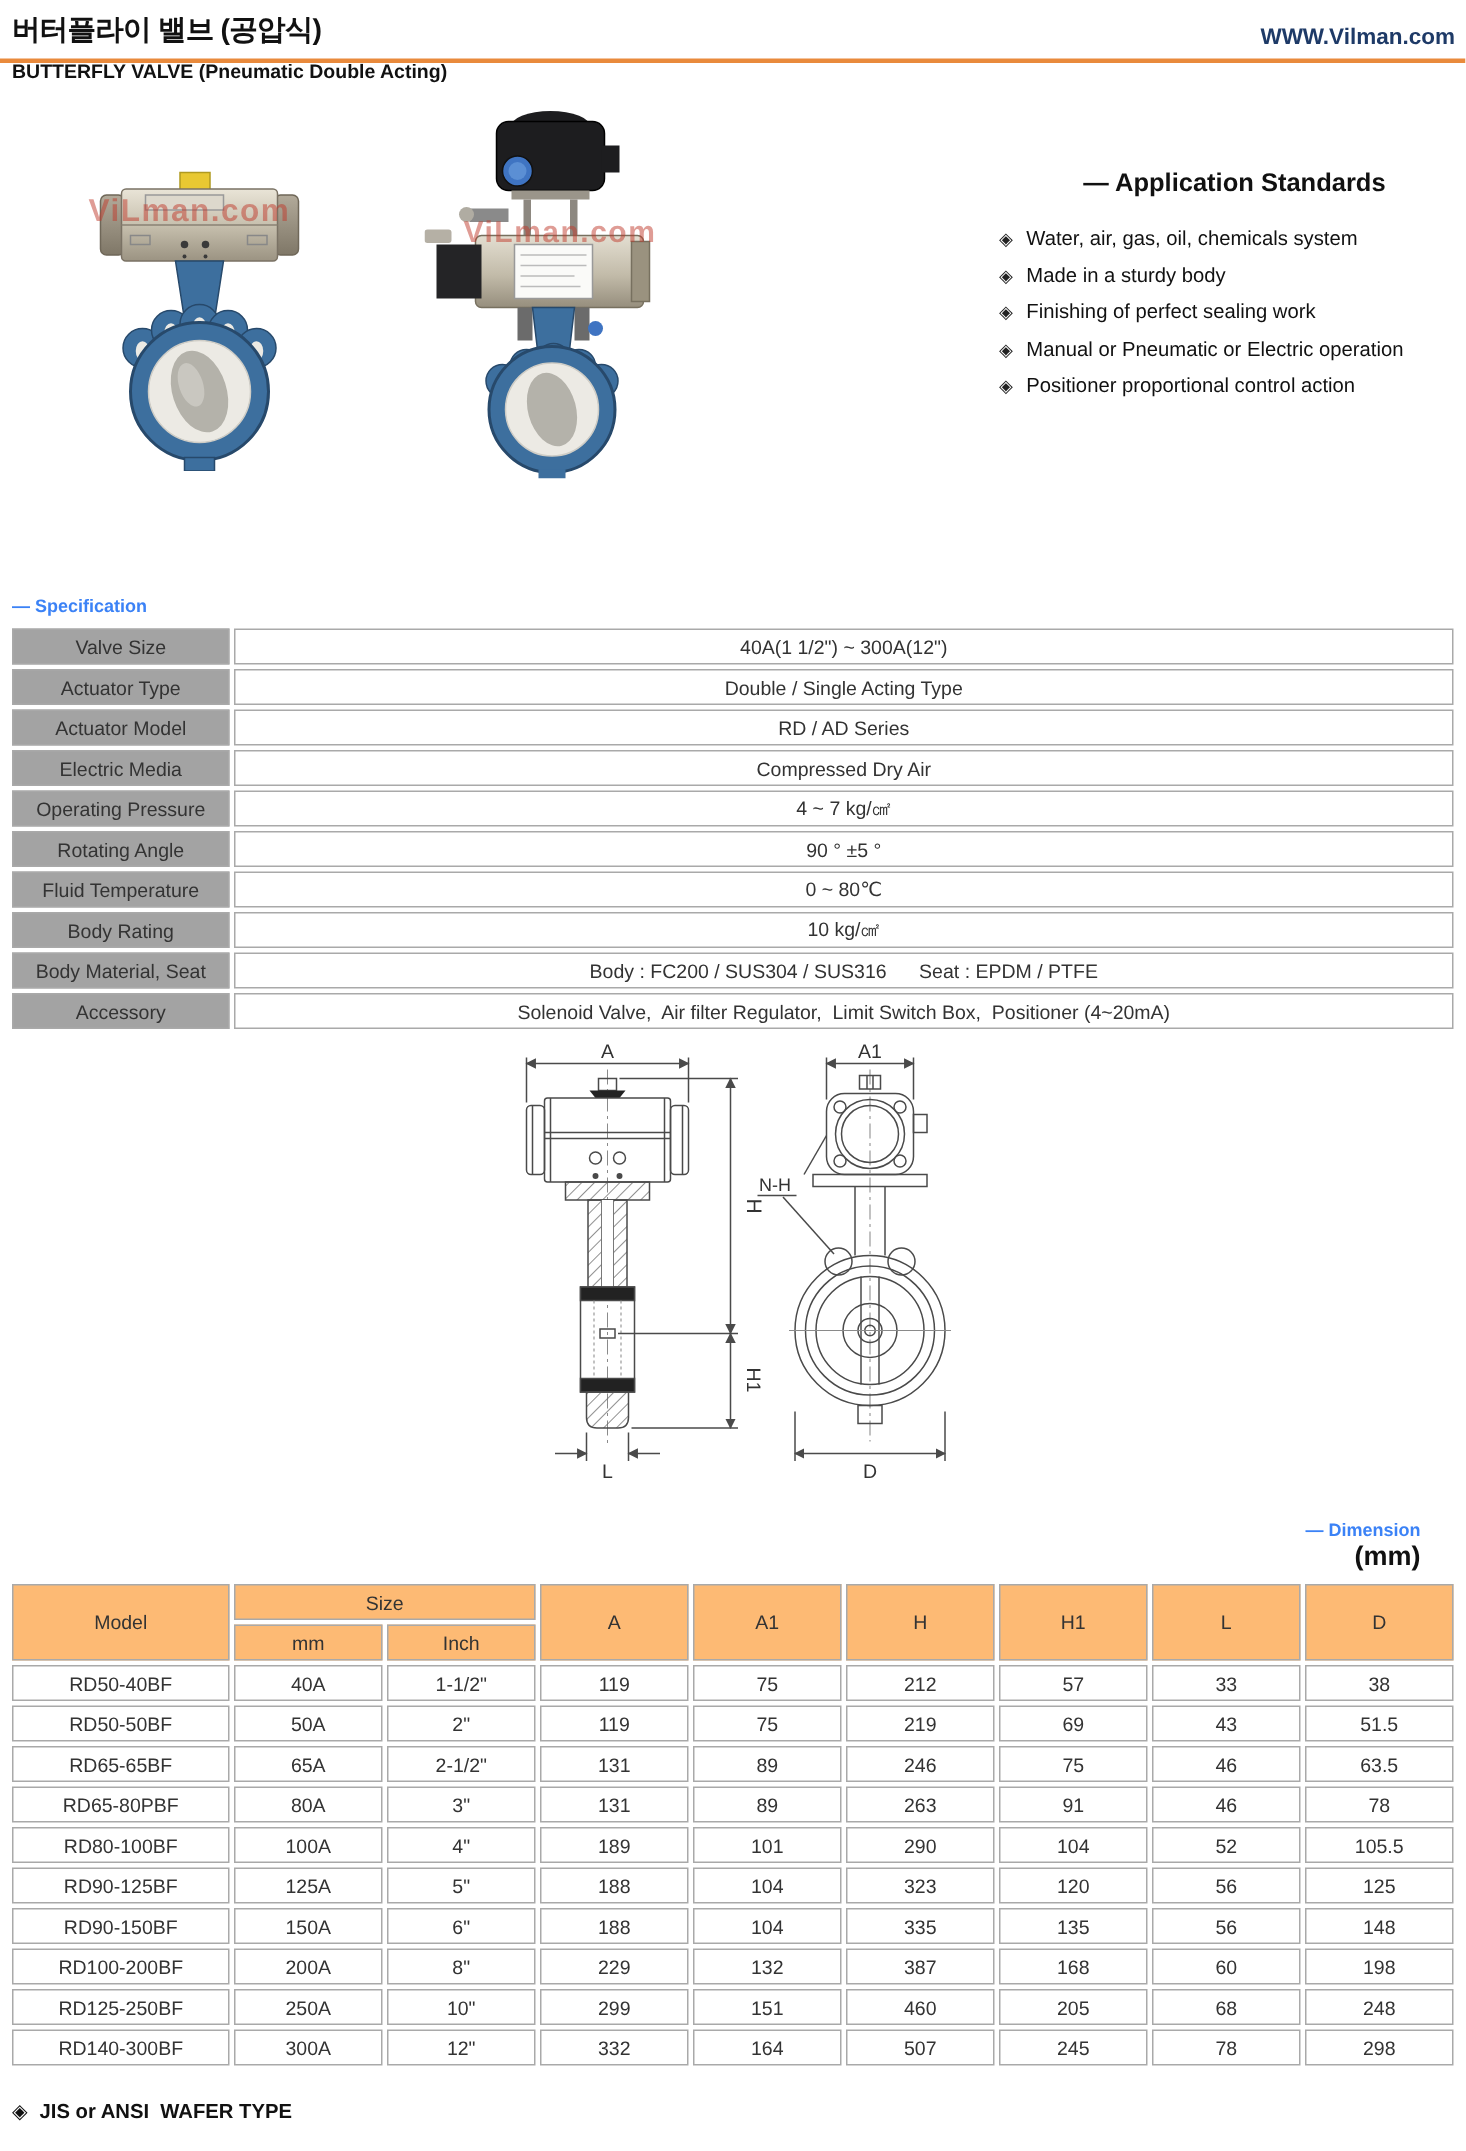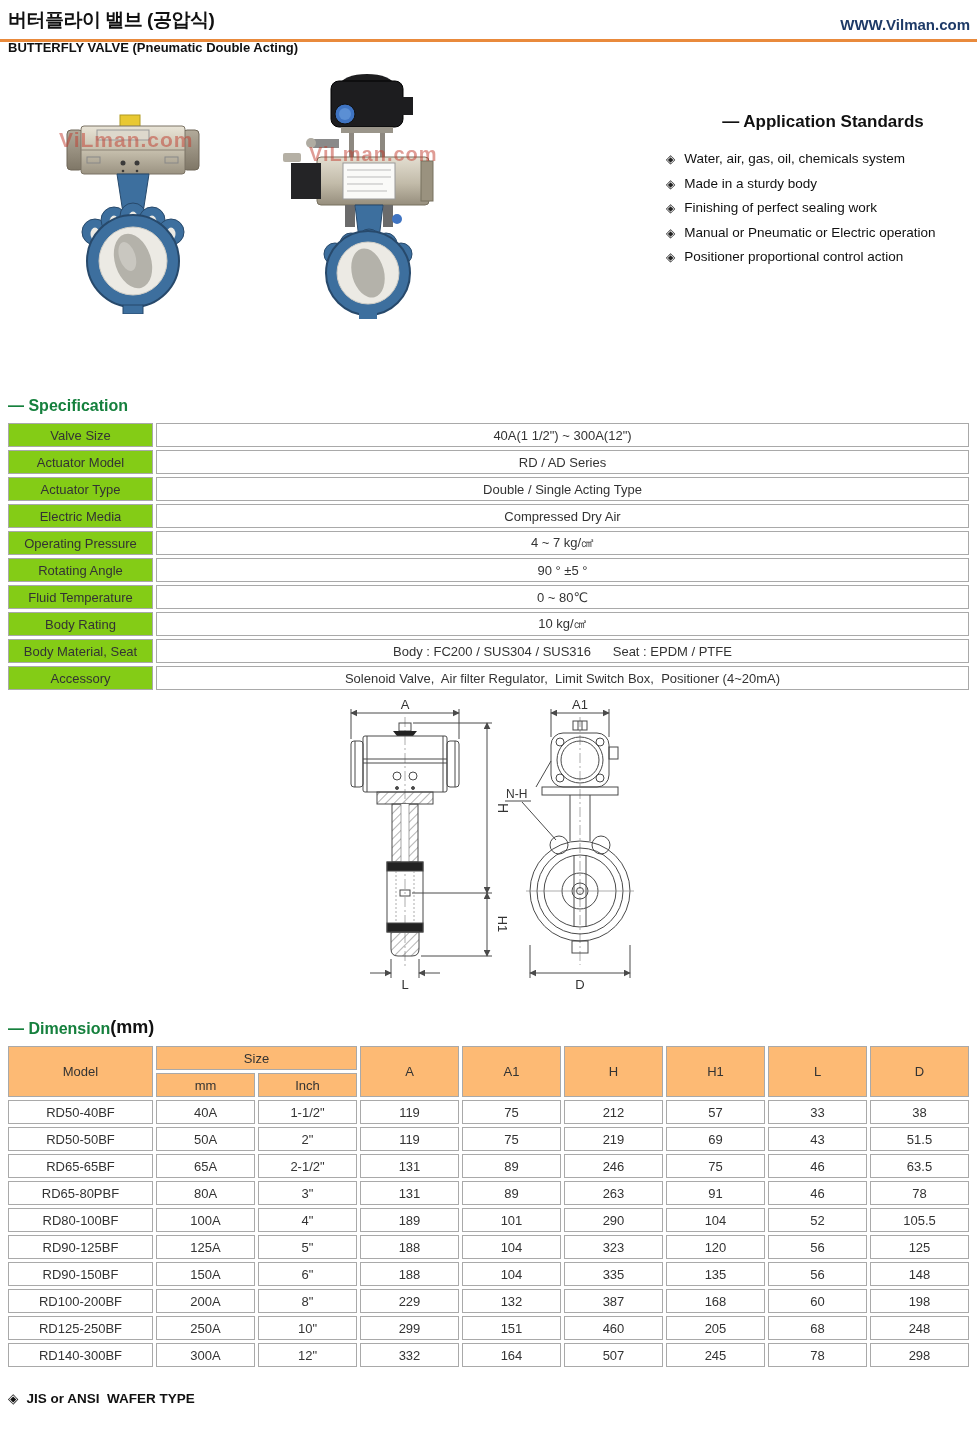--- a/index.html
+++ b/index.html
@@ -16,35 +16,35 @@
   
   .products { position:relative; height:355px;text-align:center; }
   .photo-left  { position:absolute; left:57px;  top:47px; }
   .photo-right { position:absolute; left:283px; top:27px; }
   .app { position:absolute; left:666px; top:70px; width:314px; }
   .app-heading { font-size:17px; font-weight:bold; color:#111; margin-bottom:15px; }
   .app-list { list-style:none; }
   .app-list li { display:flex; align-items:baseline; gap:9px; font-size:13.5px; line-height:24.5px; color:#111; }
   .bullet { font-size:12px; color:#222; }
   
-  .sec-heading { font-size:16px; font-weight:bold; color:#15803d; margin:0 0 5px 8px; }
+  .sec-heading { font-size:12px; font-weight:bold; color:#3b82f6; margin:0 0 5px 8px; }
   
   .grid { border-collapse:separate; border-spacing:3px; width:967px; margin-left:5px; table-layout:fixed; }
   .grid td, .grid th {
     border:1px solid #a9a9a9; height:24px; font-size:13px; font-weight:normal;
     text-align:center; vertical-align:middle; color:#333; overflow:hidden;
   }
-  .spec-label { background:#84cc16; }
+  .spec-label { background:#a3a3a3; }
   .spec-value { white-space:pre-wrap; }
   .dim-table th { background:#fdba74; color:#333; }
   
   .drawing-section { position:relative; height:320px; }
   .drawing-svg { position:absolute; left:330px; top:4px; }
   
-  .dim-head { display:flex; justify-content:flex-start; align-items:flex-end; margin:4px 30px 5px 8px; }
+  .dim-head { display:flex; justify-content:flex-start; align-items:flex-end; margin:4px 30px 5px 8px;flex-direction:column; }
   .dim-head .unit { font-size:18px; font-weight:bold; color:#111; }
   .dim-head .sec-heading { margin:0; }
   
   .footer { margin:20px 0 0 8px; font-size:13.5px; font-weight:bold; color:#111; white-space:pre; display:flex; gap:8px; align-items:baseline; }
   svg text { font-family:"Liberation Sans","DejaVu Sans",sans-serif; }
 </style>
 </head>
 <body>
 
 <header class="header">
@@ -193,27 +193,27 @@
         <col>
       </colgroup>
     <tbody>
 
         <tr>
           <td class="spec-label">Valve Size</td>
           <td class="spec-value">40A(1 1/2") ~ 300A(12")</td>
         </tr>
 
         <tr>
+          <td class="spec-label">Actuator Type</td>
+          <td class="spec-value">Double / Single Acting Type</td>
+        </tr>
+
+        <tr>
           <td class="spec-label">Actuator Model</td>
           <td class="spec-value">RD / AD Series</td>
-        </tr>
-
-        <tr>
-          <td class="spec-label">Actuator Type</td>
-          <td class="spec-value">Double / Single Acting Type</td>
         </tr>
 
         <tr>
           <td class="spec-label">Electric Media</td>
           <td class="spec-value">Compressed Dry Air</td>
         </tr>
 
         <tr>
           <td class="spec-label">Operating Pressure</td>
           <td class="spec-value">4 ~ 7 kg/㎠</td>

